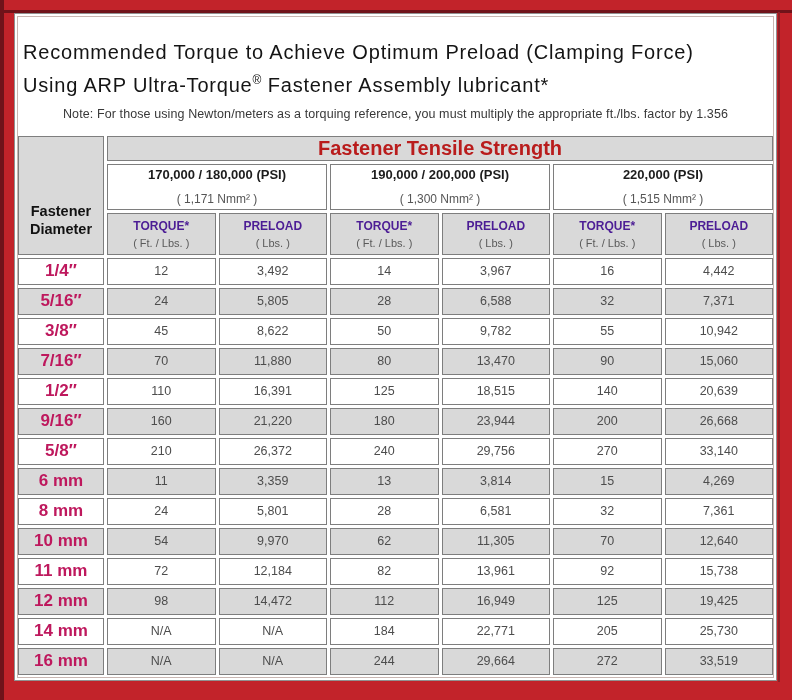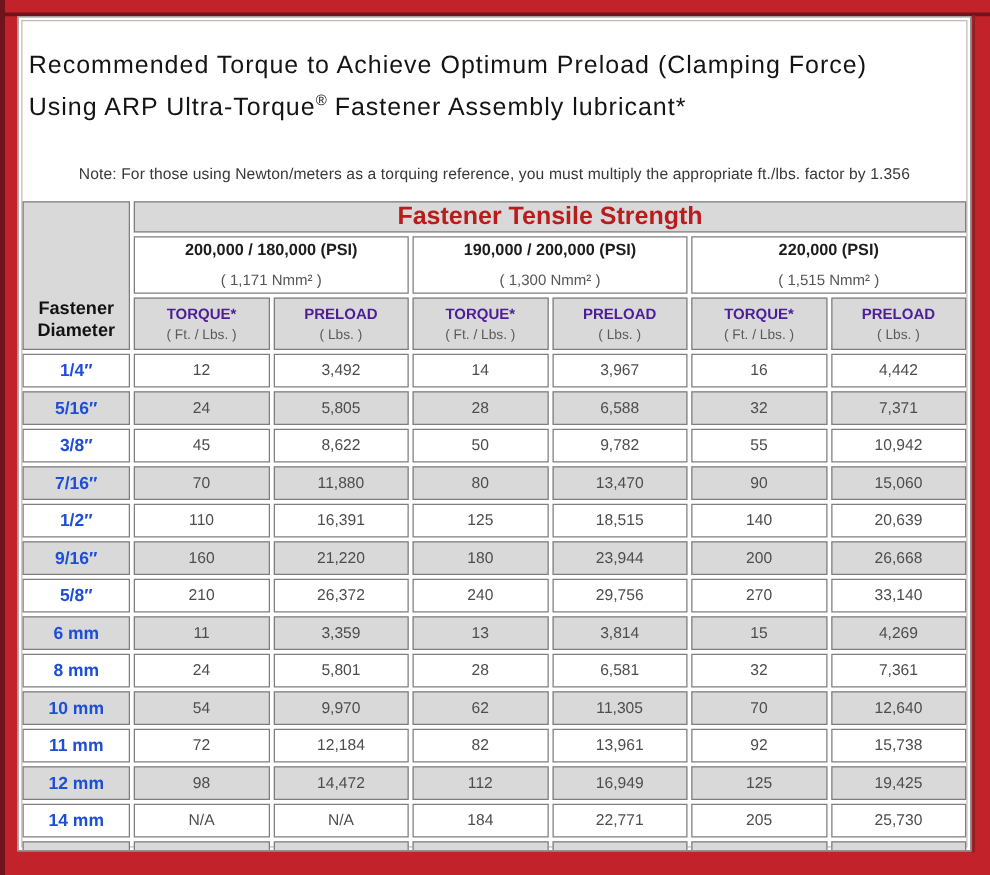--- a/index.html
+++ b/index.html
@@ -18,46 +18,46 @@
     overflow:hidden;
   }
   .title{
     margin:24px 8px 0;text-align:left;
     font-size:20px;font-weight:normal;letter-spacing:0.8px;
     color:#141414;line-height:28px;
   }
   .title .tline{display:block;}
   .title sup{font-size:12px;letter-spacing:0;}
   .note{
-    margin:32px 4px 0;text-align:center;
+    margin:8px 4px 0;text-align:center;
     font-size:12.5px;color:#383838;letter-spacing:0.1px;
   }
   table.torque-table{
     width:100%;table-layout:fixed;
     border-collapse:separate;border-spacing:3px;
     margin-top:12px;
   }
   col.c-dia{width:86px;}
   th,td{
     border:1px solid #7e7e7e;text-align:center;vertical-align:middle;
     padding:0;overflow:hidden;
   }
   .gray{background:#d9d9d9;}
   th.corner{
-    vertical-align:bottom;padding-bottom:5px;
+    vertical-align:bottom;padding-bottom:16px;
     font-size:14.5px;line-height:18px;white-space:pre-line;color:#121212;
   }
   th.tensile{height:22px;font-size:20px;color:#b91c1c;}
   th.psi{height:44px;background:#ffffff;}
   .psi-main{display:block;font-size:13px;font-weight:bold;color:#1c1c1c;}
   .psi-sub{display:block;font-size:12px;font-weight:normal;color:#555555;margin-top:10px;}
   th.colh{height:40px;}
   .col-main{display:block;font-size:12px;font-weight:bold;color:#4c1d95;}
   .col-sub{display:block;font-size:11px;font-weight:normal;color:#5a5a5a;margin-top:4px;}
-  tbody th.dia{font-size:14px;color:#1d4ed8;height:25px;font-weight:bold;}
+  tbody th.dia{font-size:17px;color:#be185d;height:25px;font-weight:bold;}
   tbody td{font-size:12.5px;color:#4d4d4d;height:25px;}
   tbody tr:nth-child(odd) th, tbody tr:nth-child(odd) td{background:#ffffff;}
   tbody tr:nth-child(even) th, tbody tr:nth-child(even) td{background:#d9d9d9;}
 </style>
 </head>
 <body>
 
 <div class="accent-top"></div>
 <div class="accent-left"></div>
 <div class="accent-right"></div>
@@ -82,21 +82,21 @@
         <col>
     </colgroup>
     <thead>
       <tr>
         <th rowspan="3" class="corner gray">Fastener
 Diameter</th>
         <th colspan="6" class="tensile gray">Fastener Tensile Strength</th>
       </tr>
       <tr>
         <th colspan="2" class="psi">
-          <span class="psi-main">200,000 / 180,000 (PSI)</span>
+          <span class="psi-main">170,000 / 180,000 (PSI)</span>
           <span class="psi-sub">( 1,171 Nmm² )</span>
         </th>
         <th colspan="2" class="psi">
           <span class="psi-main">190,000 / 200,000 (PSI)</span>
           <span class="psi-sub">( 1,300 Nmm² )</span>
         </th>
         <th colspan="2" class="psi">
           <span class="psi-main">220,000 (PSI)</span>
           <span class="psi-sub">( 1,515 Nmm² )</span>
         </th>

